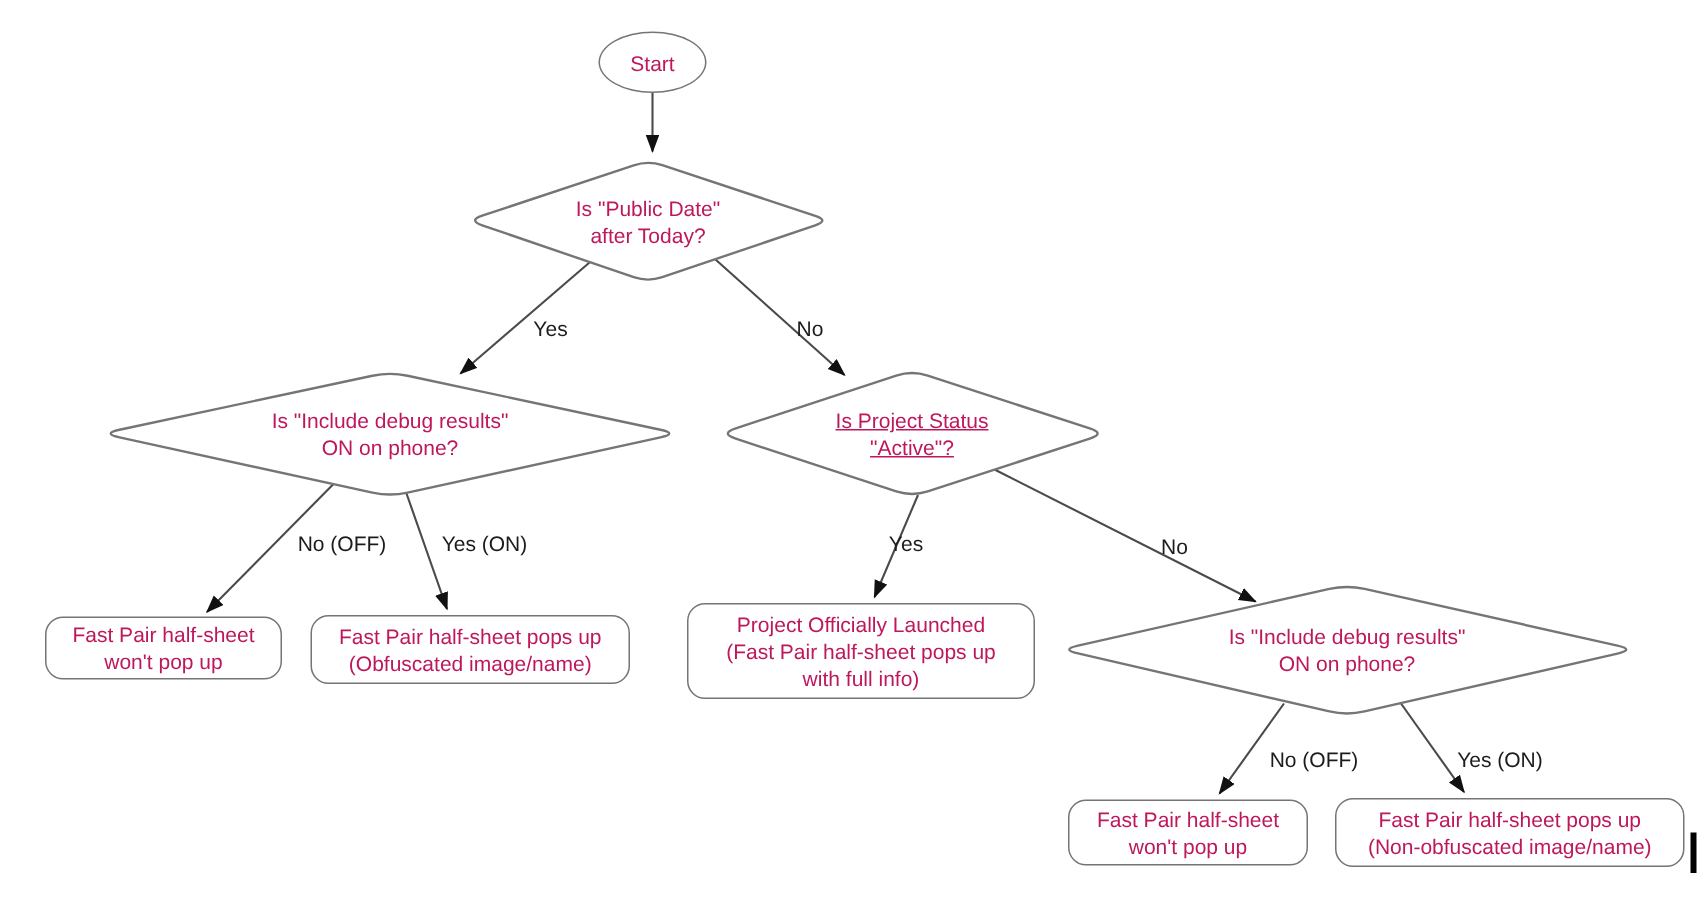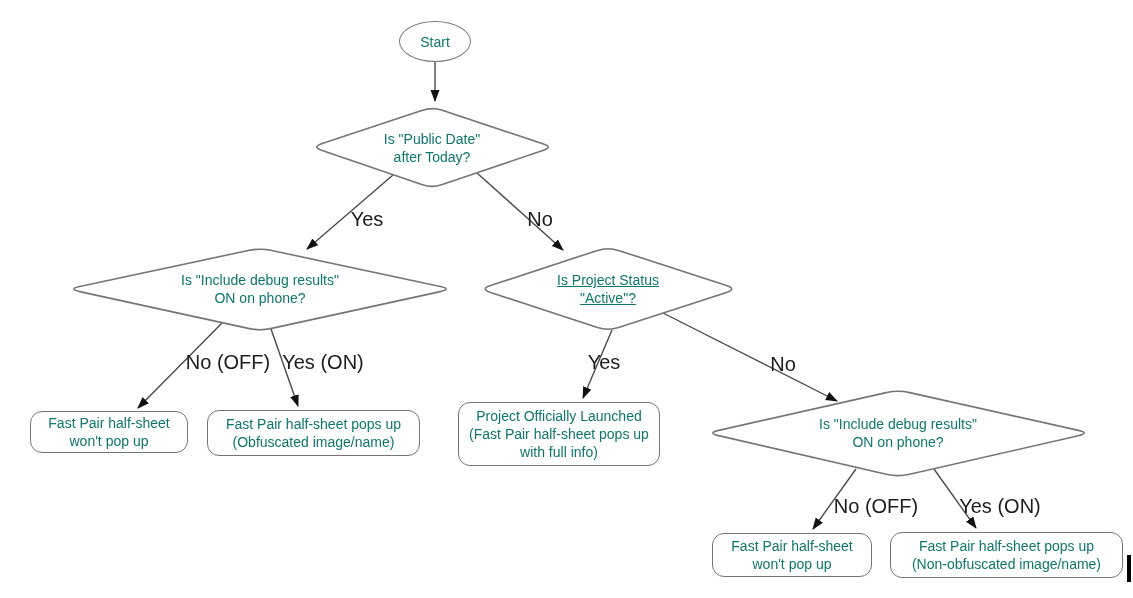--- a/index.html
+++ b/index.html
@@ -11,35 +11,35 @@
     font-family:"Liberation Sans", sans-serif;
   }
   .edge-layer{position:absolute;left:0;top:0;width:1133px;height:598px;}
   .edge{stroke:#4a4a4a;stroke-width:1.4;fill:none;}
   .diamond{fill:#ffffff;stroke:#757575;stroke-width:1.6;}
   .node{
     position:absolute;
     display:flex;align-items:center;justify-content:center;
     text-align:center;
     white-space:pre-line;
-    font-size:14px;line-height:18px;color:#0f766e;
+    font-size:14px;line-height:18px;color:#be185d;
     box-sizing:border-box;
   }
   .oval{
     border:1.6px solid #757575;border-radius:50%;background:#ffffff;
   }
   .rbox{
     border:1.6px solid #757575;border-radius:12px;background:#ffffff;
     padding:12px 4px;
   }
   .dtext{background:transparent;}
   .elabel{
     position:absolute;
     transform:translate(-50%,-50%);
-    font-size:20px;color:#1c1c1c;
+    font-size:14px;color:#1c1c1c;
     white-space:nowrap;
   }
   .cursor-bar{
     position:absolute;background:#000000;
   }
 </style>
 </head>
 <body>
 
 <div class="canvas">
@@ -89,21 +89,21 @@
   </div>
 
   <div class="node rbox" style="left:30px;top:411px;width:158px;height:42px;">
     <span>Fast Pair half-sheet
 won't pop up</span>
   </div>
   <div class="node rbox" style="left:207px;top:410px;width:213px;height:46px;">
     <span>Fast Pair half-sheet pops up
 (Obfuscated image/name)</span>
   </div>
-  <div class="node rbox" style="left:458px;top:402px;width:202px;height:64px;justify-content:center;">
+  <div class="node rbox" style="left:458px;top:402px;width:232px;height:64px;justify-content:center;">
     <span>Project Officially Launched
 (Fast Pair half-sheet pops up
 with full info)</span>
   </div>
   <div class="node rbox" style="left:712px;top:533px;width:160px;height:44px;">
     <span>Fast Pair half-sheet
 won't pop up</span>
   </div>
   <div class="node rbox" style="left:890px;top:532px;width:233px;height:46px;">
     <span>Fast Pair half-sheet pops up

